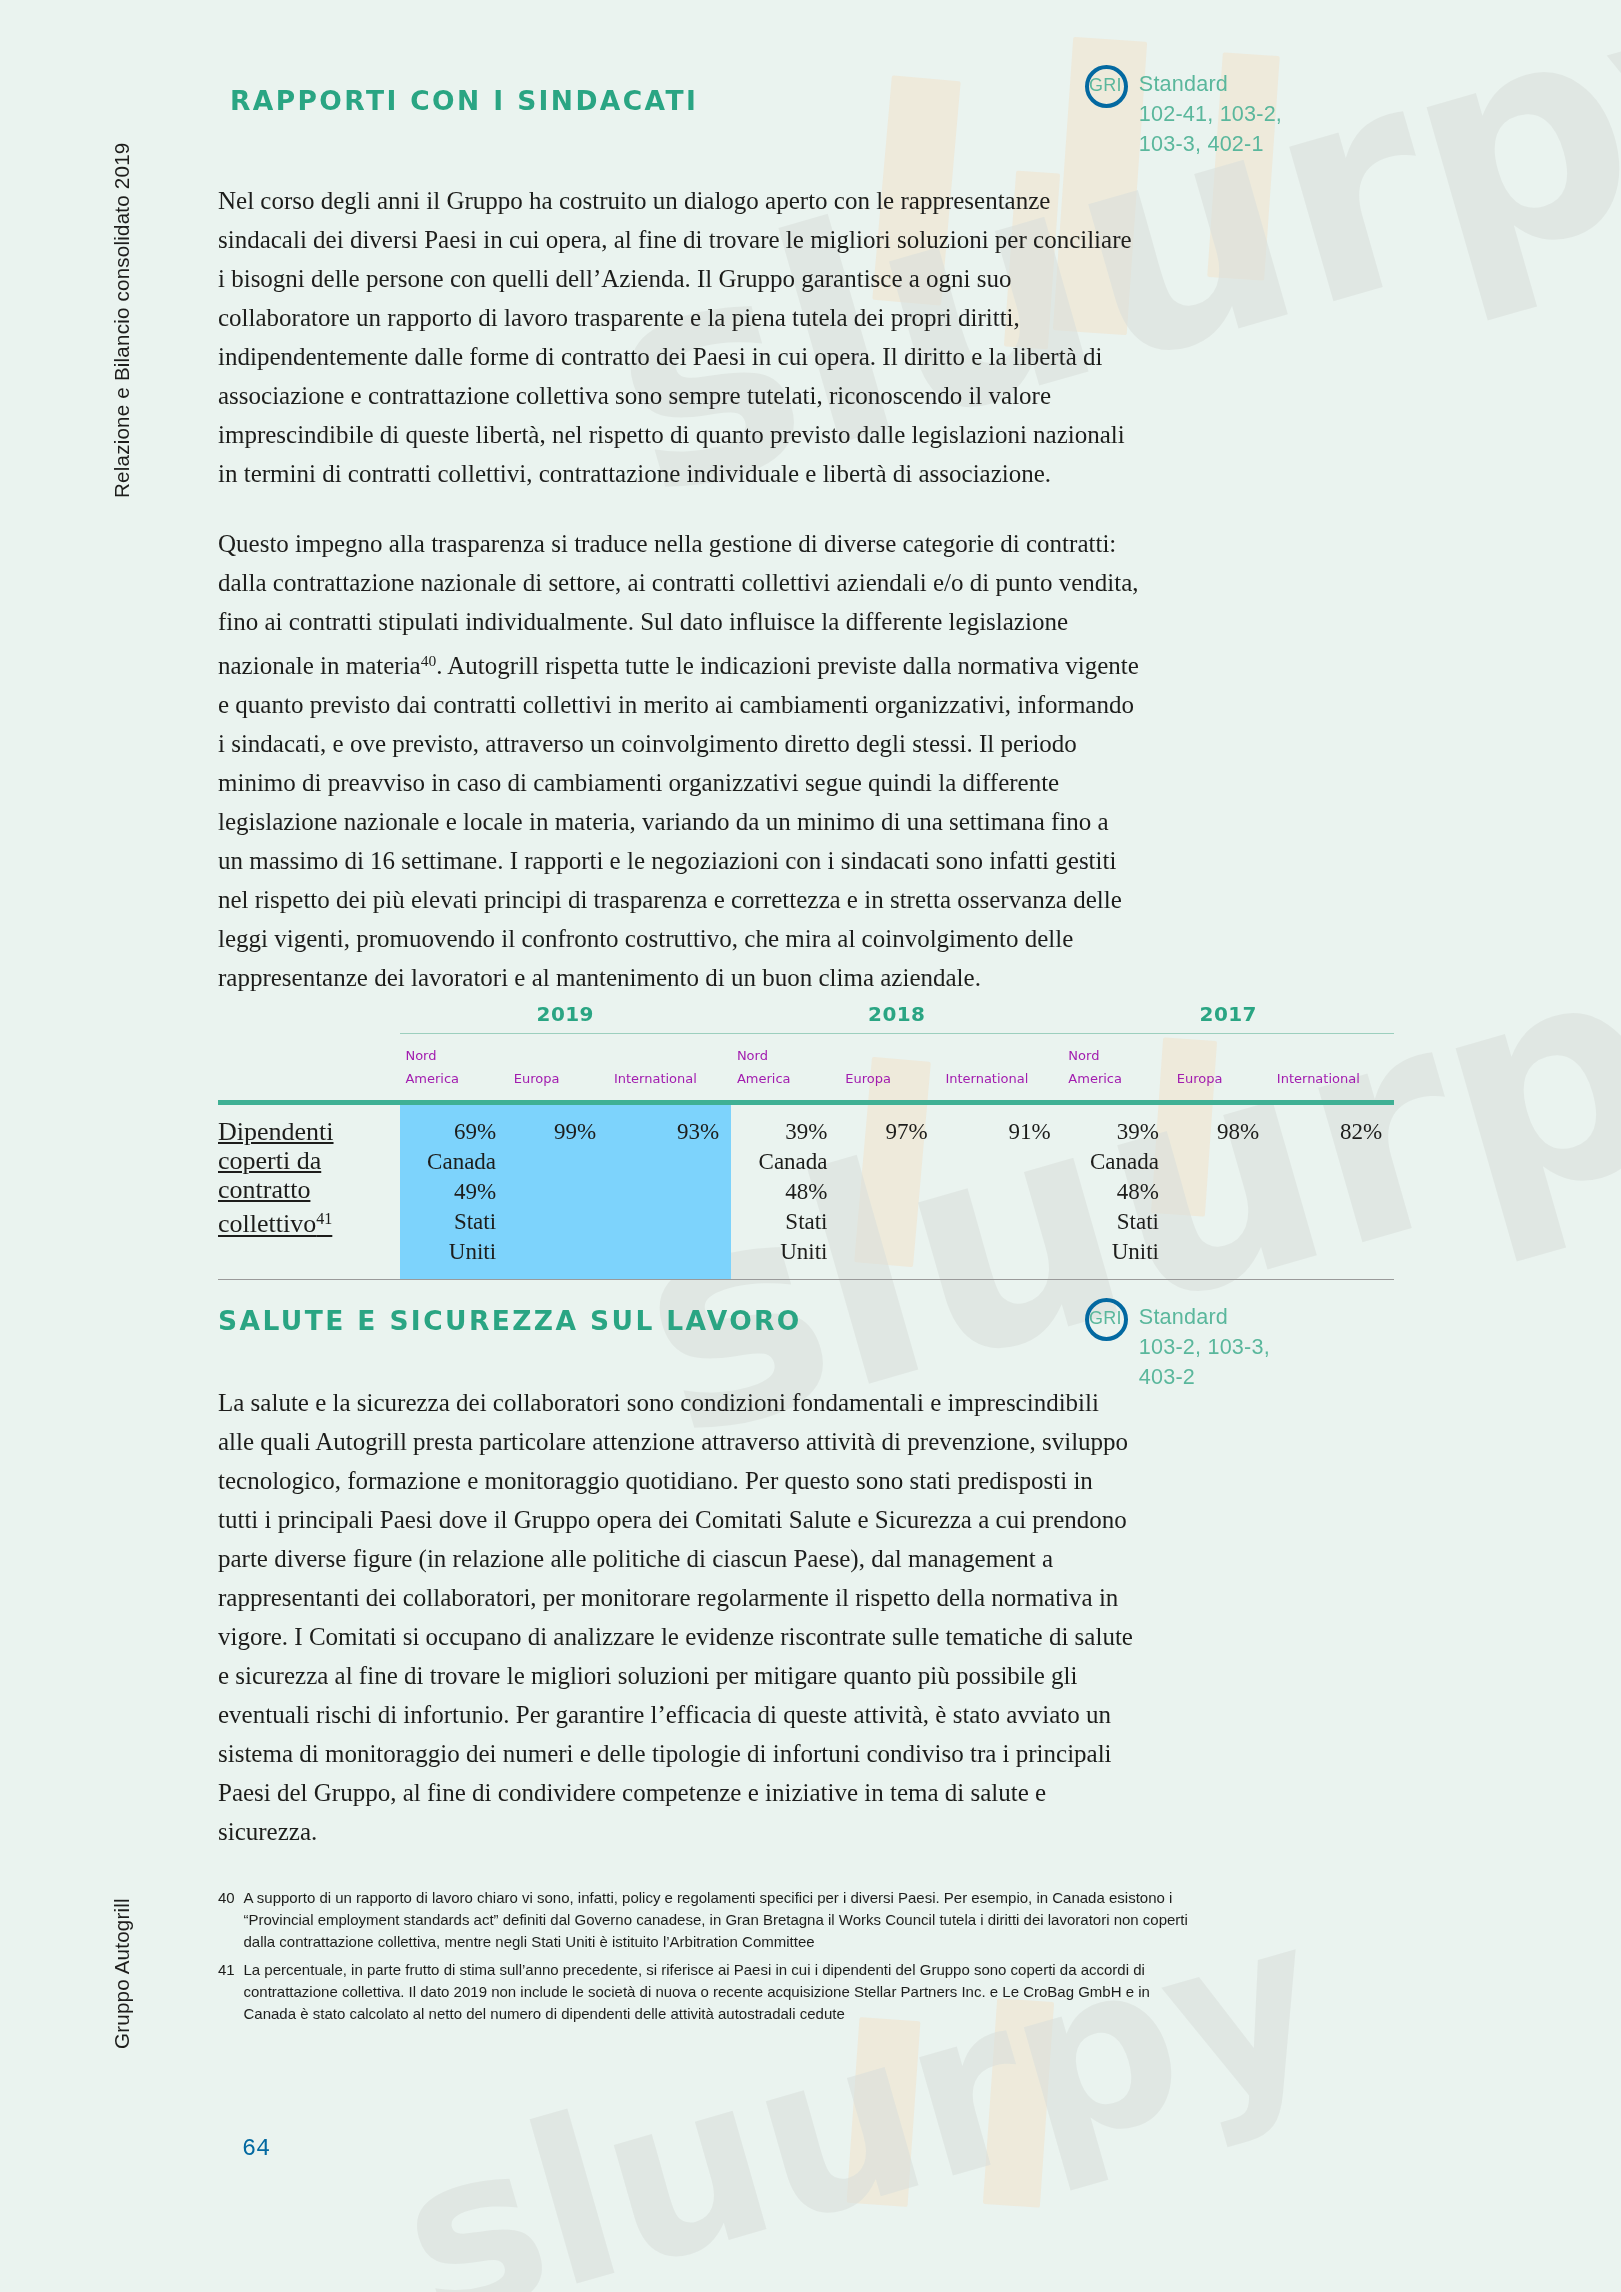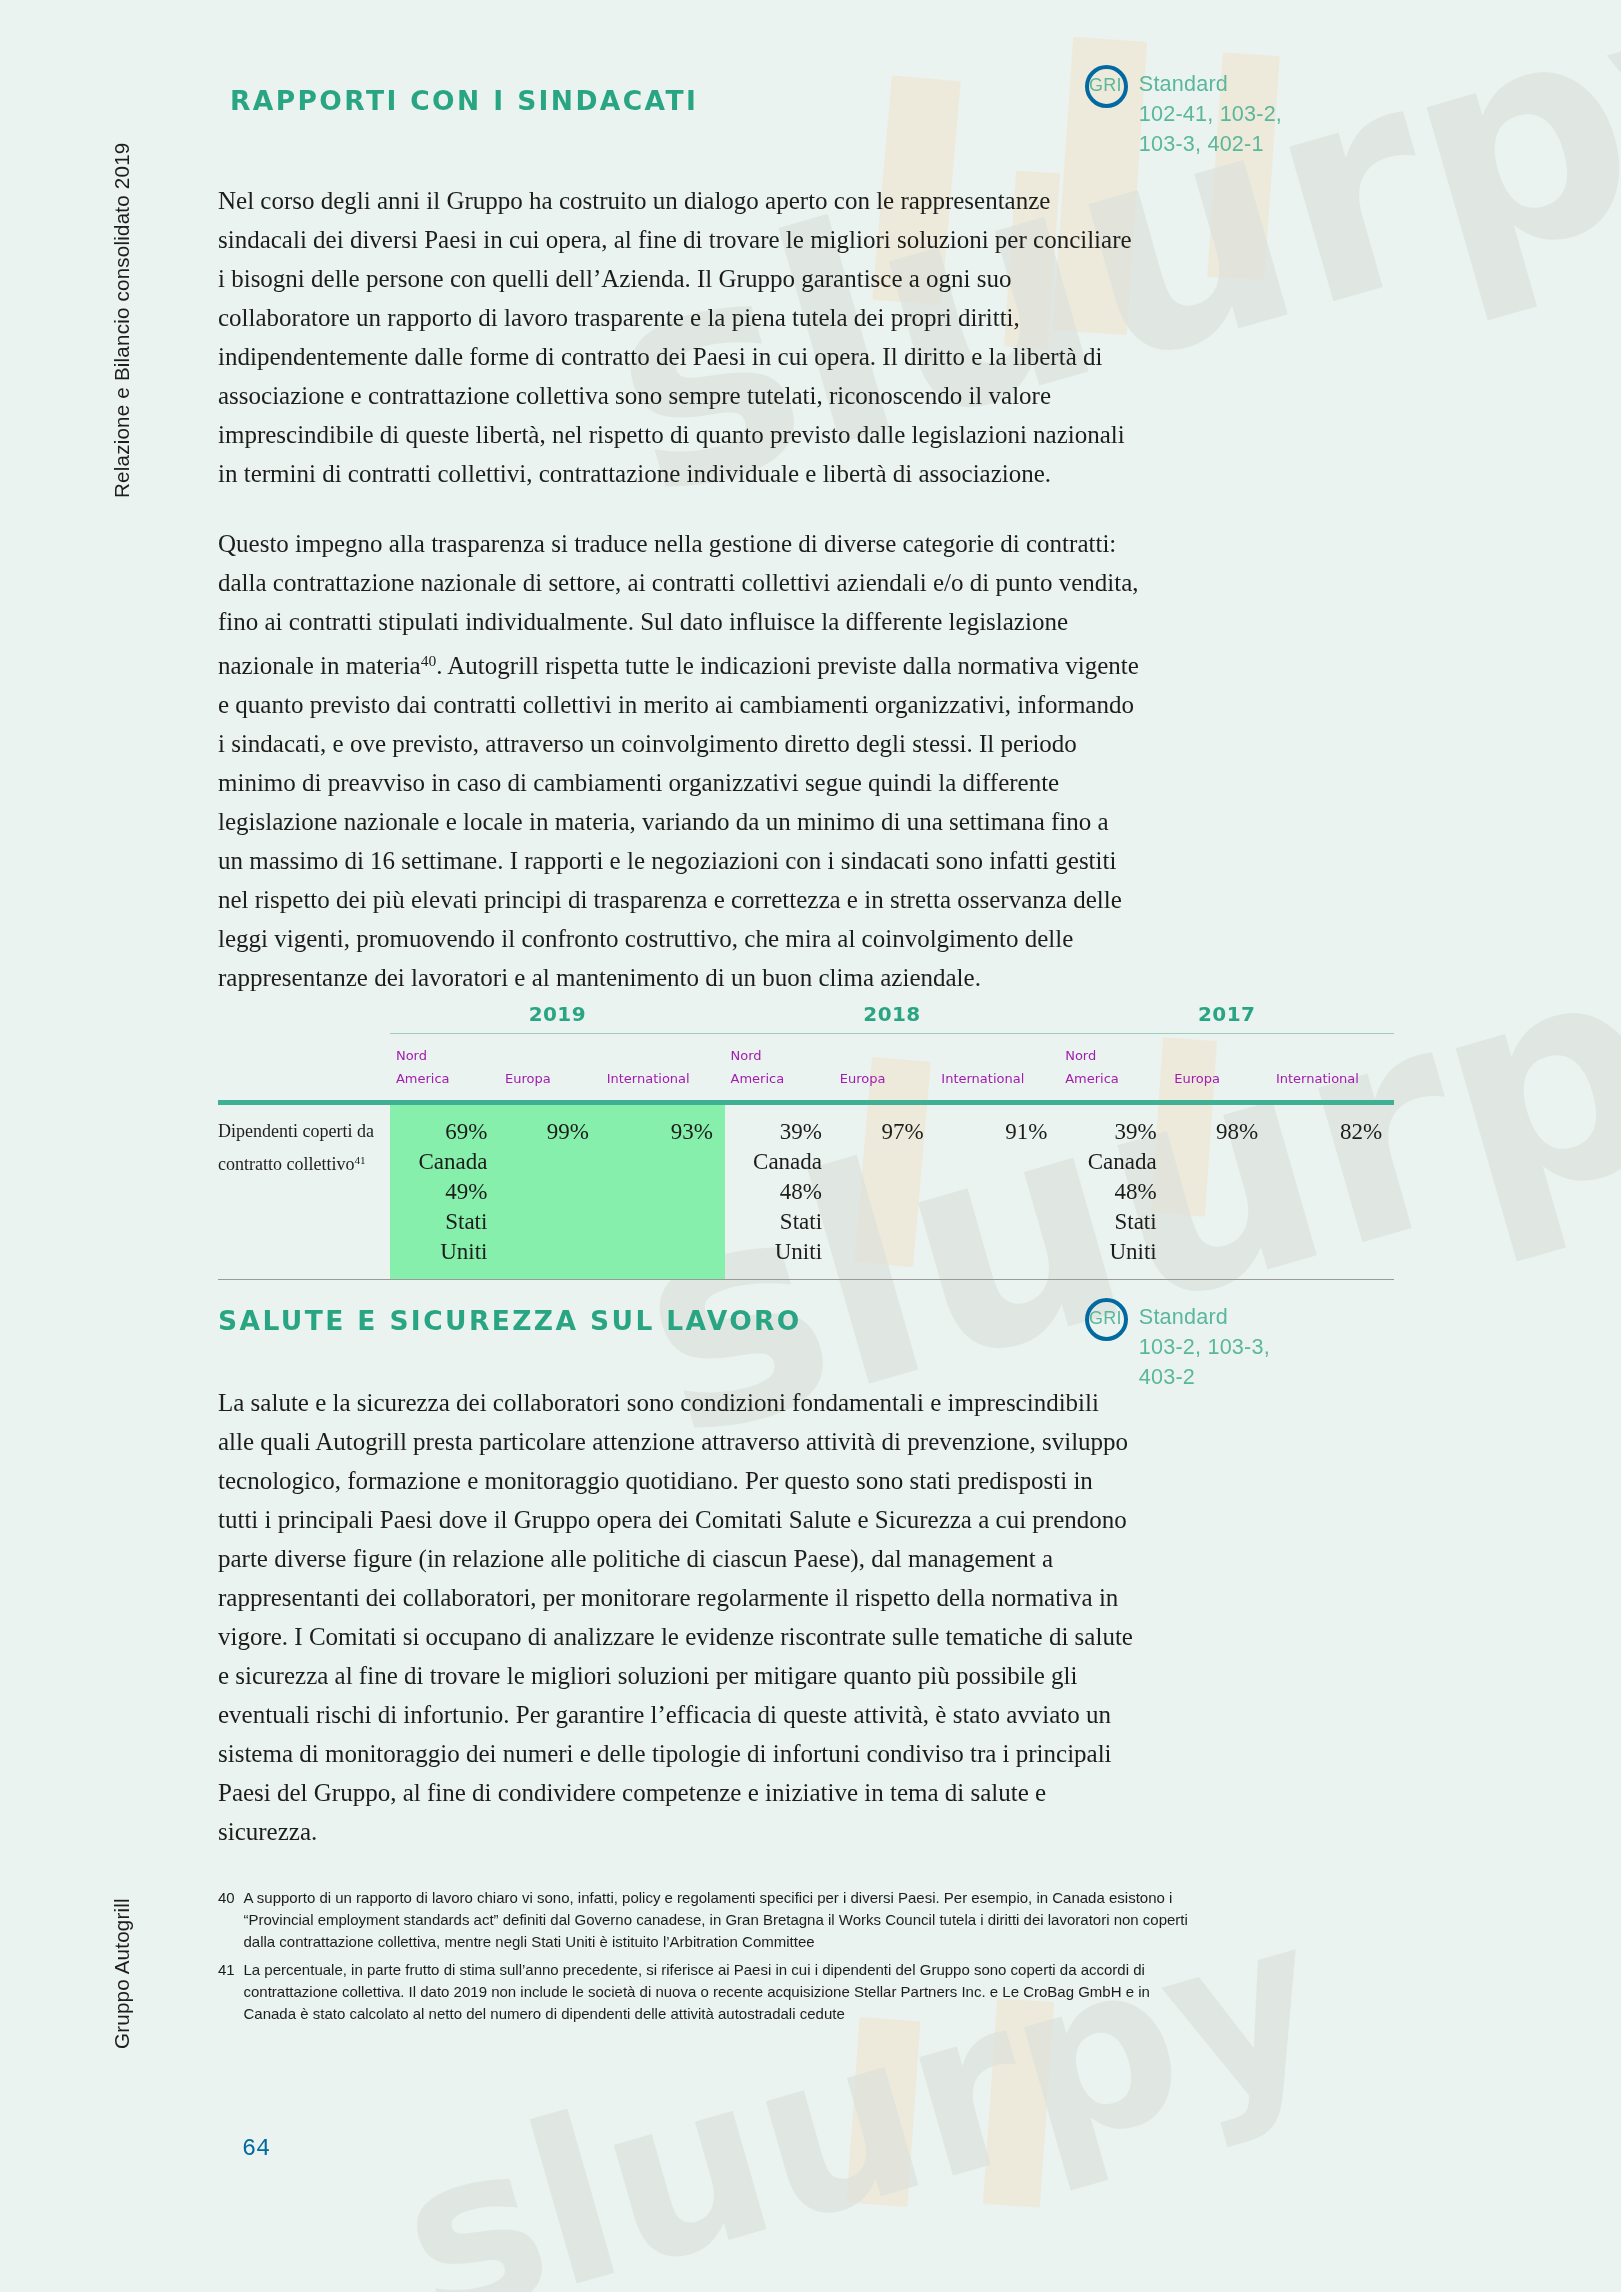--- a/index.html
+++ b/index.html
@@ -153,39 +153,40 @@
     color: #a21caf;
     font-size: 13px;
     line-height: 23.5px;
     text-align: left;
     vertical-align: bottom;
     padding: 9.8px 11.8px 9.8px 5.9px !important;
     font-weight: 400;
   }
   .rowlabel {
     font-family: "Liberation Serif", serif;
-    font-size: 18px;
+    font-size: 26px;
     line-height: 29px;
     color: #1d1d1b;
     vertical-align: top;
     padding: 11.8px 13.7px 11.8px 0 !important;
     width: 196px;
+    text-decoration: underline;
   }
   .datacell {
     font-family: "Liberation Serif", serif;
     font-size: 23px;
     line-height: 30px;
     color: #1d1d1b;
     text-align: right;
     vertical-align: top;
     padding: 11.8px 11.8px 11.8px 5.9px !important;
     white-space: pre-line;
   }
   .band-top td, .band-top th { background: #3fb094; height: 4.9px; }
-  .white-body { background: #86efac; }
+  .white-body { background: #7dd3fc; }
   .bottom-rule { height: 1px; background: #9a9a9a; }
 
   
   #footnotes {
     position: absolute;
     left: 218px;
     top: 1887px;
     width: 980px;
   }
   .fn {

